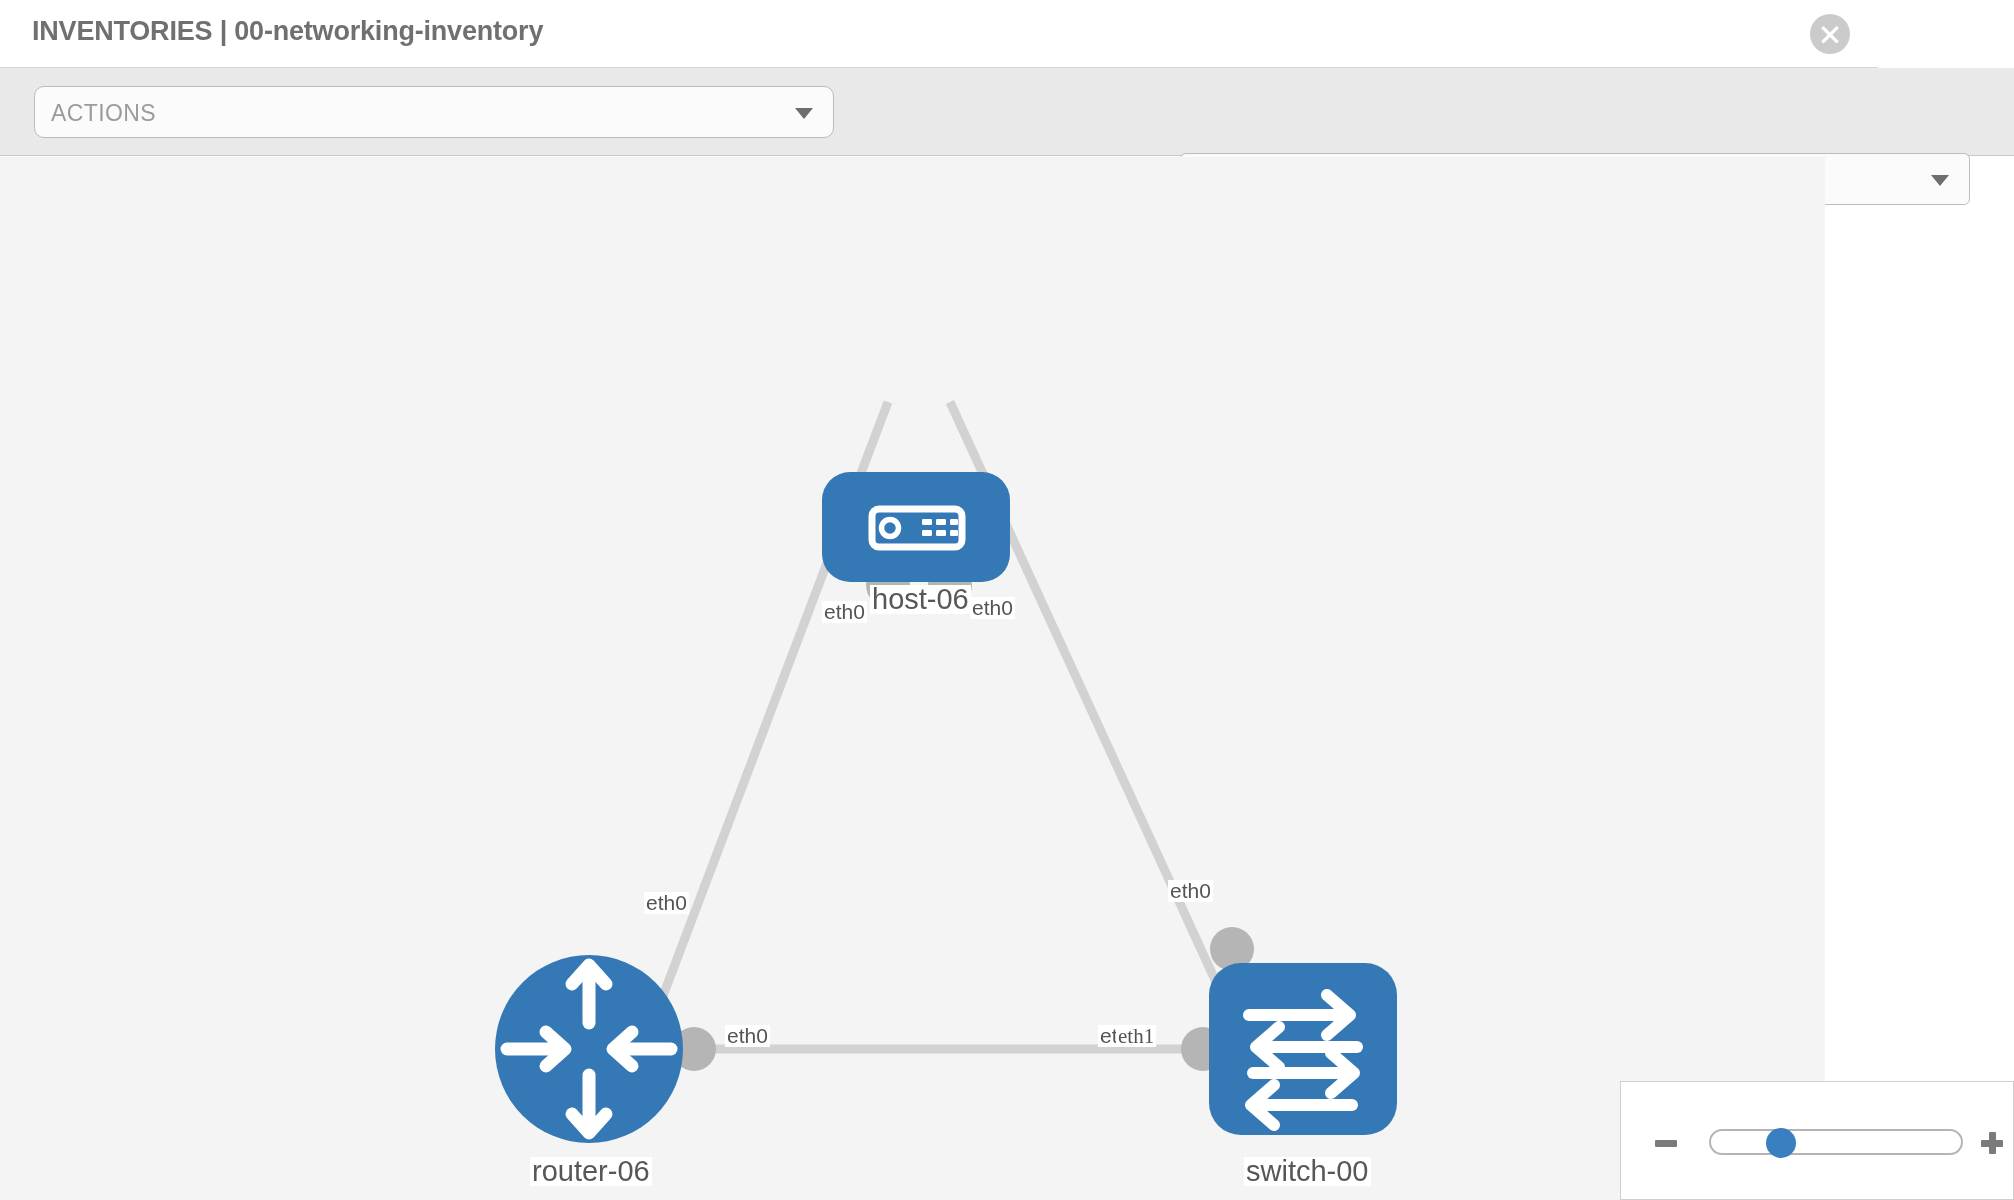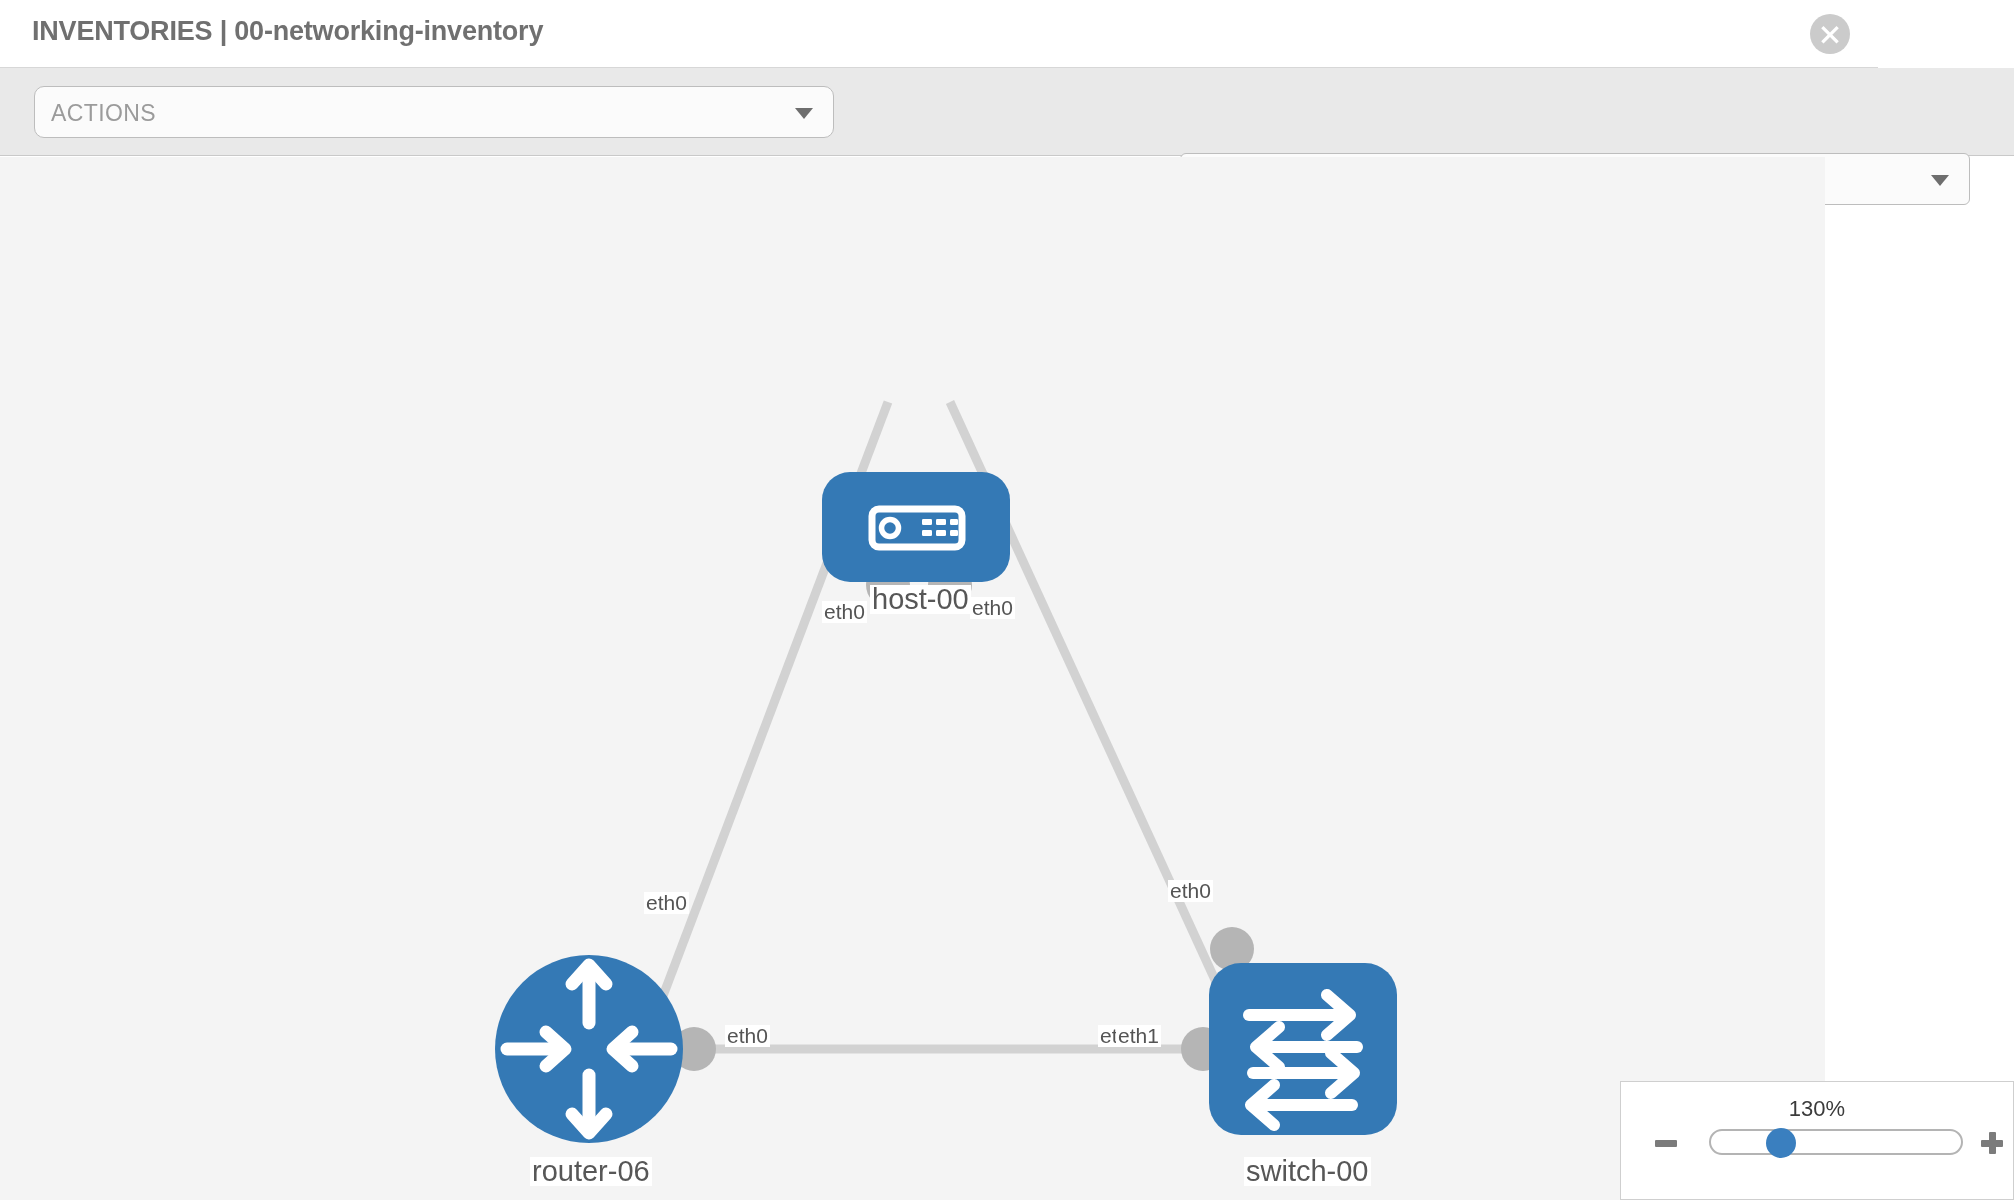--- a/index.html
+++ b/index.html
@@ -341,30 +341,29 @@
       </g>
     </g>
   </svg>
 
   <div class="iface-label" style="left:822px; top:444px;">eth0</div>
   <div class="iface-label" style="left:970px; top:440px;">eth0</div>
   <div class="iface-label" style="left:644px; top:735px;">eth0</div>
   <div class="iface-label" style="left:1168px; top:723px;">eth0</div>
   <div class="iface-label" style="left:725px; top:868px;">eth0</div>
   <div class="iface-label" style="left:1098px; top:868px;">eth0</div>
-  <div class="iface-label" style="left:1116px; top:868px;">eth1</div>
-
-  <div class="node-label" style="left:870px; top:428px;">host-00</div>
+  <div class="iface-label" style="left:1116px; top:868px;font-family:Liberation Serif, serif;">eth1</div>
+
+  <div class="node-label" style="left:870px; top:428px;">host-06</div>
   <div class="node-label" style="left:530px; top:1000px;">router-06</div>
   <div class="node-label" style="left:1244px; top:1000px;">switch-00</div>
 
 </div>
 
 <div id="zoom-panel">
-  <div id="zoom-percent">130%</div>
   <div id="zoom-minus"></div>
   <div id="zoom-track"></div>
   <div id="zoom-thumb"></div>
   <div id="zoom-plus-hit" style="position: absolute;">
     <span id="zoom-plus-h" style="left: 5px; top: 13px;"></span>
     <span id="zoom-plus-v" style="left: 13px; top: 5px;"></span>
   </div>
 </div>
 
 </body></html>

